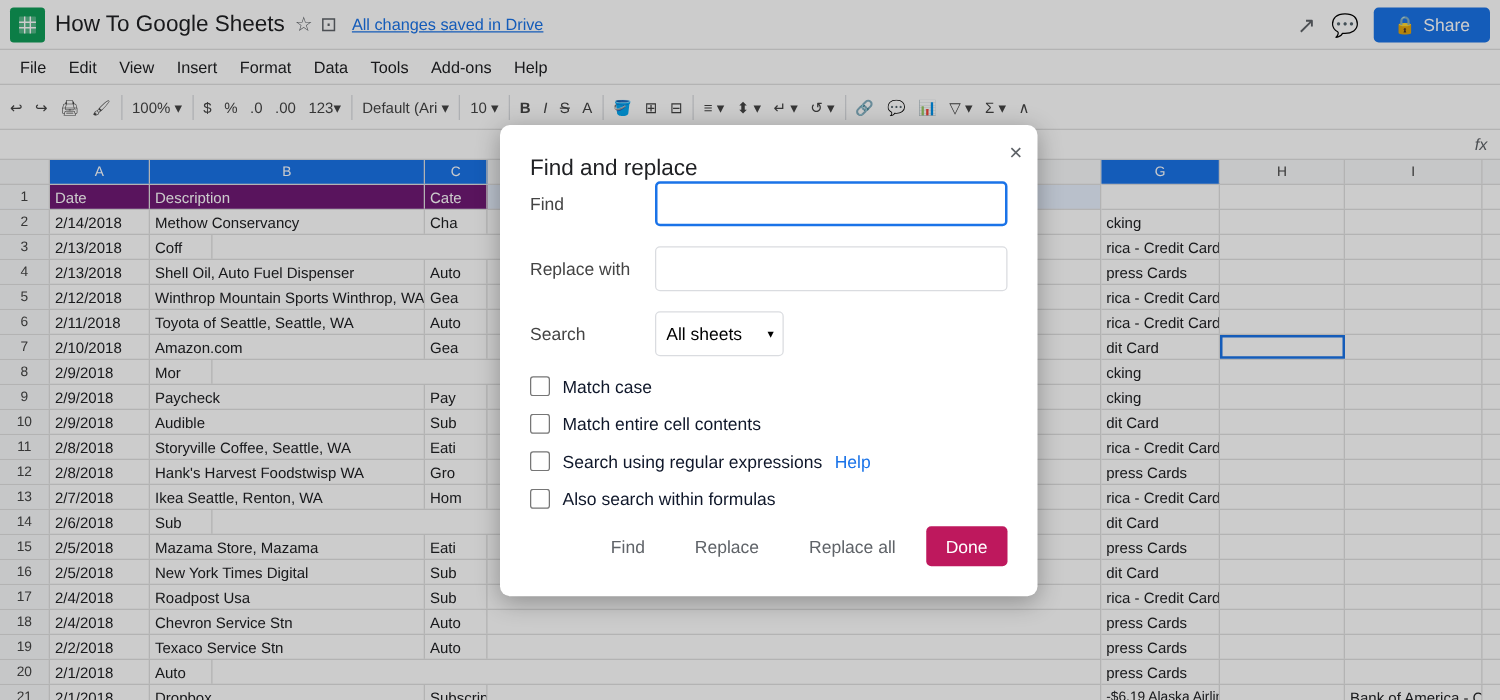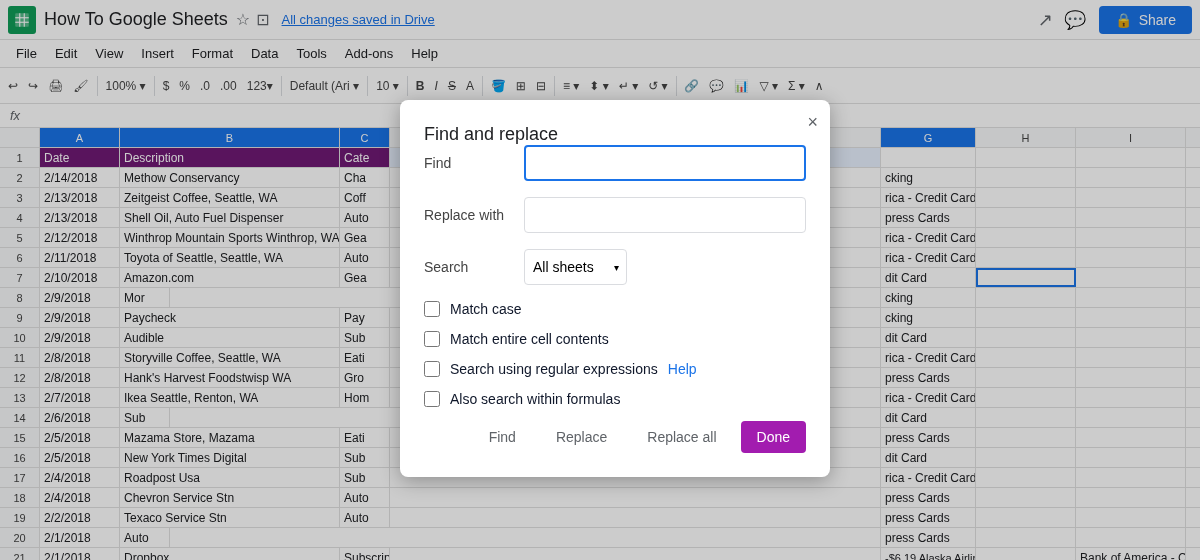--- a/index.html
+++ b/index.html
@@ -19,21 +19,21 @@
     
     .menu-bar { display: flex; align-items: center; padding: 2px 8px; border-bottom: 1px solid #e0e0e0; gap: 2px; height: 28px; }
     .menu-item { padding: 2px 8px; font-size: 13px; color: #202124; cursor: pointer; border-radius: 3px; }
 
     
     .toolbar { display: flex; align-items: center; padding: 2px 4px; border-bottom: 1px solid #e0e0e0; gap: 2px; height: 36px; flex-wrap: nowrap; }
     .toolbar-btn { padding: 2px 4px; font-size: 12px; color: #444; cursor: pointer; border-radius: 2px; border: none; background: none; display: flex; align-items: center; }
     .toolbar-divider { width: 1px; height: 20px; background: #dadce0; margin: 0 2px; }
 
     
-    .formula-bar { display: flex; align-items: center; border-bottom: 1px solid #e0e0e0; height: 24px; padding: 0 4px; gap: 4px; font-size: 13px; color: #444; }
+    .formula-bar { display: flex; align-items: center; border-bottom: 1px solid #e0e0e0; height: 24px; padding: 0 4px; gap: 4px; font-size: 13px; color: #444; justify-content: flex-end; }
     .formula-bar-icon { font-style: italic; color: #5f6368; padding: 0 6px; }
 
     
     .spreadsheet-container { display: flex; height: calc(560px - 128px); position: relative; }
     .sheet { flex: 1; overflow: hidden; position: relative; }
 
     
     .col-header-row { display: flex; height: 20px; background: #f8f9fa; border-bottom: 1px solid #e0e0e0; }
     .row-num-cell { width: 40px; min-width: 40px; border-right: 1px solid #e0e0e0; }
     .col-header { text-align: center; font-size: 11px; color: #444; border-right: 1px solid #e0e0e0; line-height: 20px; overflow: hidden; }
@@ -58,21 +58,21 @@
     .modal-select-wrap { position: relative; }
     .modal-select { height: 36px; border: 1px solid #dadce0; border-radius: 4px; padding: 0 28px 0 8px; font-size: 14px; appearance: none; cursor: pointer; background: #fff; }
     .modal-select-arrow { position: absolute; right: 8px; top: 50%; transform: translateY(-50%); pointer-events: none; font-size: 10px; }
     .checkbox-row { display: flex; align-items: center; margin-bottom: 14px; gap: 10px; }
     .checkbox-row input[type=checkbox] { width: 16px; height: 16px; cursor: pointer; }
     .checkbox-label { font-size: 14px; color: #0f172a; }
     .help-link { color: #1a73e8; text-decoration: none; font-size: 14px; }
     .modal-footer { display: flex; justify-content: flex-end; gap: 8px; margin-top: 8px; }
     .modal-btn { padding: 8px 16px; border-radius: 4px; font-size: 14px; cursor: pointer; border: none; }
     .modal-btn-text { background: none; color: #5f6368; }
-    .modal-btn-primary { background: #a21caf; color: #fff; }
+    .modal-btn-primary { background: #be185d; color: #fff; }
 
     
     .cell-date { width: 80px; min-width: 80px; }
     .cell-desc { width: 220px; min-width: 220px; }
     .cell-cat { width: 50px; min-width: 50px; }
 
     .right-panel { width: 320px; min-width: 320px; overflow: hidden; border-left: 1px solid #e0e0e0; }
     .right-col-headers { display: flex; height: 20px; background: #f8f9fa; border-bottom: 1px solid #e0e0e0; }
     .right-col-h { text-align: center; font-size: 11px; color: #444; border-right: 1px solid #e0e0e0; line-height: 20px; }
     .right-col-h.sel { background: #1a73e8; color: #fff; }
@@ -193,21 +193,20 @@
       </div>
       <div class="data-row">
         <div class="row-num">2</div>
         <div class="data-cell cell-date">2/14/2018</div>
         <div class="data-cell cell-desc">Methow Conservancy</div>
         <div class="data-cell cell-cat">Cha</div>
       </div>
       <div class="data-row">
         <div class="row-num">3</div>
         <div class="data-cell cell-date">2/13/2018</div>
-        <div class="data-cell cell-desc">Zeitgeist Coffee, Seattle, WA</div>
         <div class="data-cell cell-cat">Coff</div>
       </div>
       <div class="data-row">
         <div class="row-num">4</div>
         <div class="data-cell cell-date">2/13/2018</div>
         <div class="data-cell cell-desc">Shell Oil, Auto Fuel Dispenser</div>
         <div class="data-cell cell-cat">Auto</div>
       </div>
       <div class="data-row">
         <div class="row-num">5</div>

